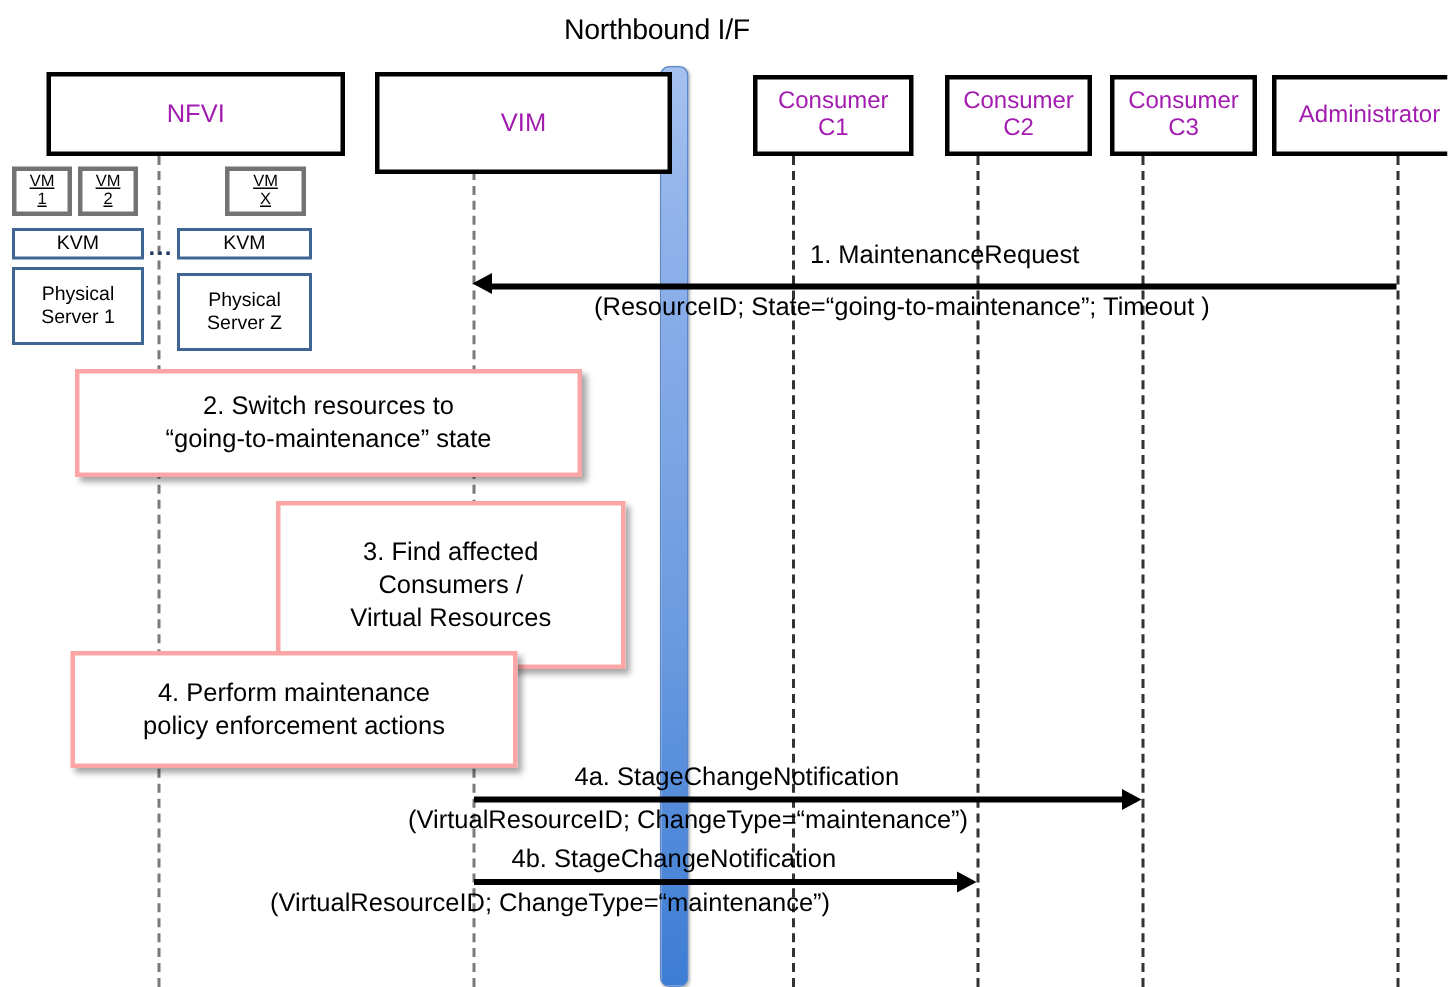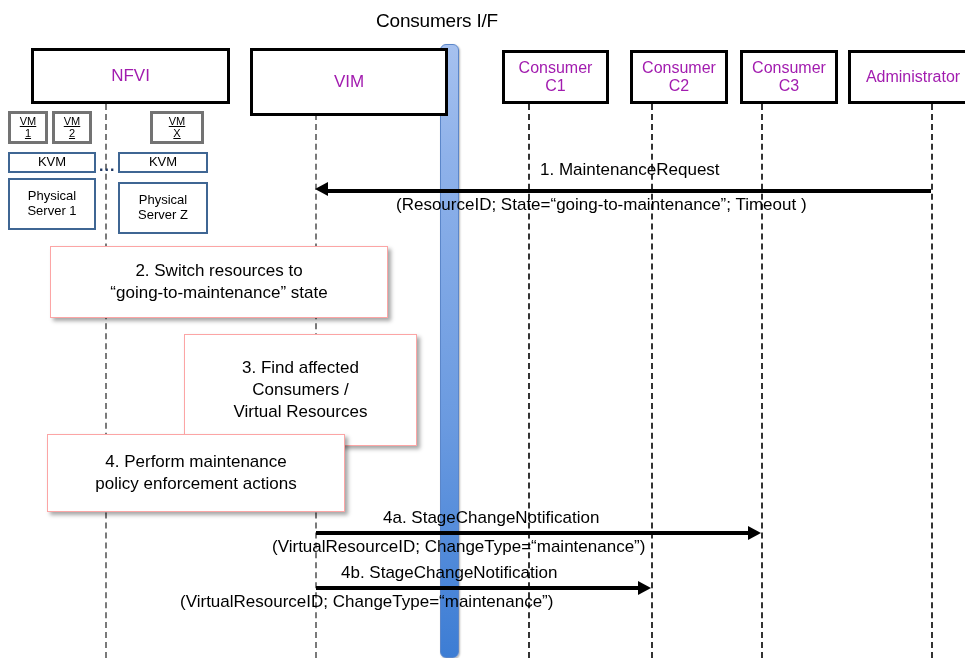--- a/index.html
+++ b/index.html
@@ -86,21 +86,21 @@
   .ellipsis-dots {
     font-size: 16px;
     font-weight: bold;
     letter-spacing: 1px;
     color: #1f3864;
     line-height: 1;
   }
 
   
   .action-box {
-    border: 1px solid #fca5a5;
+    border: 3px solid #fca5a5;
     background: #ffffff;
     display: flex;
     flex-direction: column;
     align-items: center;
     justify-content: center;
     text-align: center;
     font-size: 17px;
     line-height: 1.30;
     white-space: pre-line;
     box-shadow: 3px 3px 4px rgba(0,0,0,0.35);
@@ -125,21 +125,21 @@
     white-space: nowrap;
     color: #000;
     text-align: center;
   }
 </style>
 </head>
 <body>
 
 <div id="canvas">
 
-  <div class="abs diagram-title" style="left:376px; top:10px;">Consumers I/F</div>
+  <div class="abs diagram-title" style="left:376px; top:10px;">Northbound I/F</div>
 
   <div class="abs nb-bar" style="left:440px; top:44px; width:19px; height:614px;"></div>
 
   <div class="abs lifeline" style="left:105px; top:104px; height:554px;"></div>
   <div class="abs lifeline" style="left:315px; top:104px; height:554px;"></div>
   <div class="abs lifeline dark" style="left:528px; top:104px; height:554px;"></div>
   <div class="abs lifeline dark" style="left:651px; top:104px; height:554px;"></div>
   <div class="abs lifeline dark" style="left:761px; top:104px; height:554px;"></div>
   <div class="abs lifeline dark" style="left:931px; top:104px; height:554px;"></div>
 

